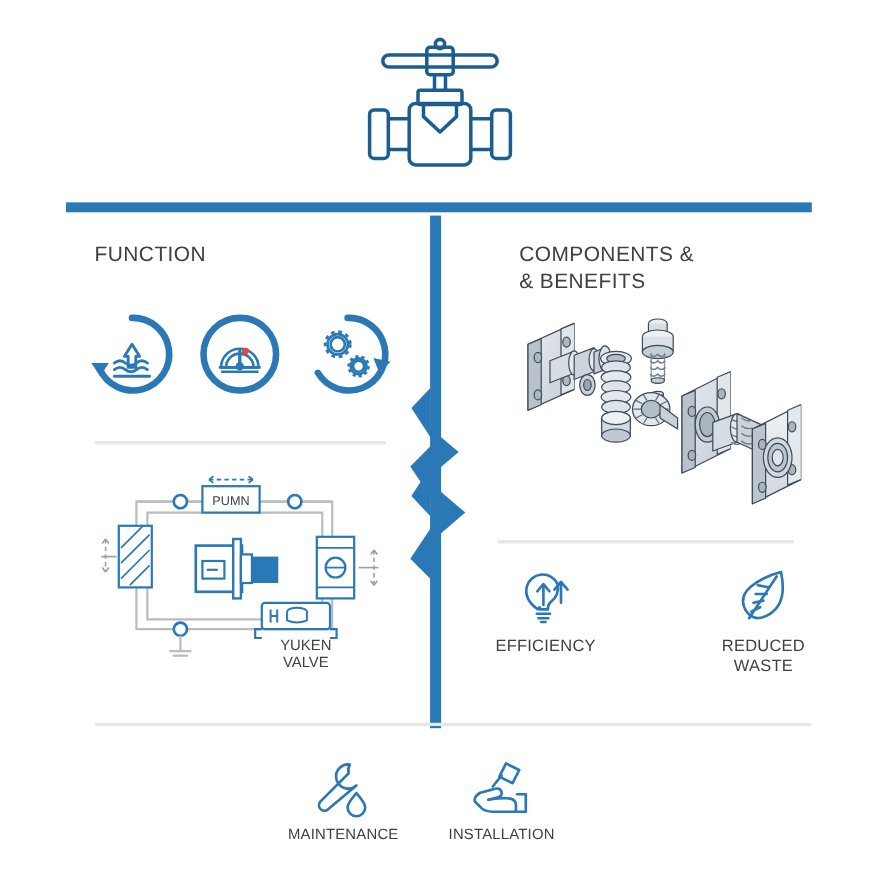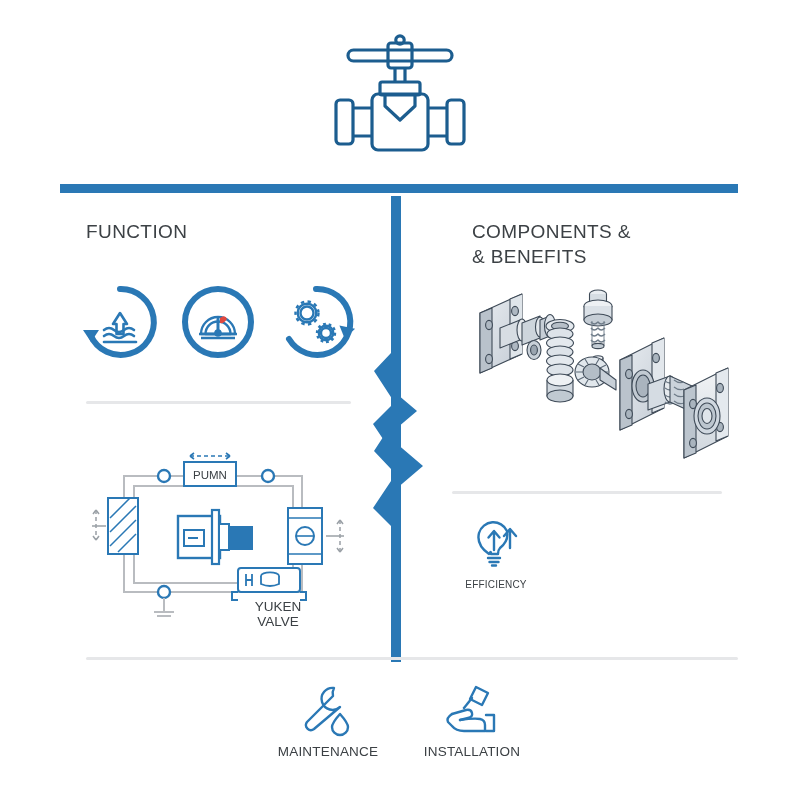--- a/index.html
+++ b/index.html
@@ -47,41 +47,41 @@
   #rule-left{left:86px;top:401px;width:265px;}
   #rule-right{left:452px;top:491px;width:270px;}
   #rule-bottom{left:86px;top:657px;width:652px;}
 
   
   .circles{position:absolute;left:80px;top:280px;width:285px;height:84px;
            display:flex;align-items:center;gap:18px;}
   .circle-item{width:80px;height:80px;}
 
   
-  .schematic{position:absolute;left:88px;top:440px;width:262px;height:190px;}
+  .schematic{position:absolute;left:88px;top:420px;width:262px;height:190px;}
 
   
   .exploded{position:absolute;left:452px;top:268px;width:288px;height:212px;}
 
   
   .benefits{
     position:absolute;left:450px;top:512px;width:290px;height:120px;
     display:flex;justify-content:space-between;align-items:flex-start;
   }
   .benefit{width:92px;display:flex;flex-direction:column;align-items:center;}
   .benefit .glyph{height:58px;display:flex;align-items:flex-end;justify-content:center;}
   .benefit .cap{
-    margin-top:9px;text-align:center;font-size:10px;letter-spacing:.2px;
+    margin-top:9px;text-align:center;font-size:15px;letter-spacing:.2px;
     color:#3c4145;line-height:1.18;white-space:pre-line;
   }
 
   
   .bottom{
-    position:absolute;left:268px;top:676px;width:264px;height:90px;
-    display:flex;justify-content:space-between;align-items:center;
+    position:absolute;left:252px;top:676px;width:264px;height:90px;
+    display:flex;justify-content:space-between;align-items:flex-end;
   }
   .bottom .item{width:120px;display:flex;flex-direction:column;align-items:center;}
   .bottom .glyph{height:52px;display:flex;align-items:flex-end;justify-content:center;}
   .bottom .cap{
     margin-top:8px;text-align:center;font-size:13.5px;letter-spacing:.2px;color:#3c4145;
   }
 
   svg{display:block;overflow:visible;}
 </style>
 </head>
@@ -384,20 +384,33 @@
             <path d="M22 42 q-13 -9 -10 -21 A15 15 0 0 1 40 19 q2 10 -7 17 q-2 2 -2 6 L24 42 q0 -4 -2 0 Z"></path>
             <path d="M21 46 L33 46 M22.5 50 L31.5 50 M25 53.5 L29 53.5"></path>
             <path d="M27 38 L27 20 M21.5 25.5 L27 19 L32.5 25.5"></path>
             <path d="M43 36 L43 18 M37 24 L43 17 L49 24"></path>
           </g>
         </svg>
       </div>
       <div class="cap">EFFICIENCY</div>
     </div>
 
+    <div class="benefit">
+      <div class="glyph">
+        <svg width="52" height="58" viewBox="0 0 52 58">
+          <g fill="none" stroke="#2a78b5" stroke-width="2.4" stroke-linejoin="round" stroke-linecap="round">
+            <path d="M42 8 q6 28 -10 38 q-14 9 -22 -3 q-7 -12 5 -22 q11 -9 27 -13 Z"></path>
+            <path d="M38 12 L13 50"></path>
+            <path d="M31 22 L21 20 M29 28 L19 28 M26 34 L17 36 M23 40 L15 44"></path>
+          </g>
+        </svg>
+      </div>
+      <div class="cap">REDUCED
+WASTE</div>
+    </div>
 
   </div>
 
   <div class="bottom">
 
     <div class="item">
       <div class="glyph">
         <svg width="56" height="52" viewBox="0 0 56 52">
           <g fill="none" stroke="#2a78b5" stroke-width="2.4" stroke-linejoin="round" stroke-linecap="round">
             <path d="M34 4 a11 11 0 1 0 6 19 L14 45 a5 5 0 0 1 -7 -7 L33 12 a11 11 0 0 1 1 -8 Z"></path>

